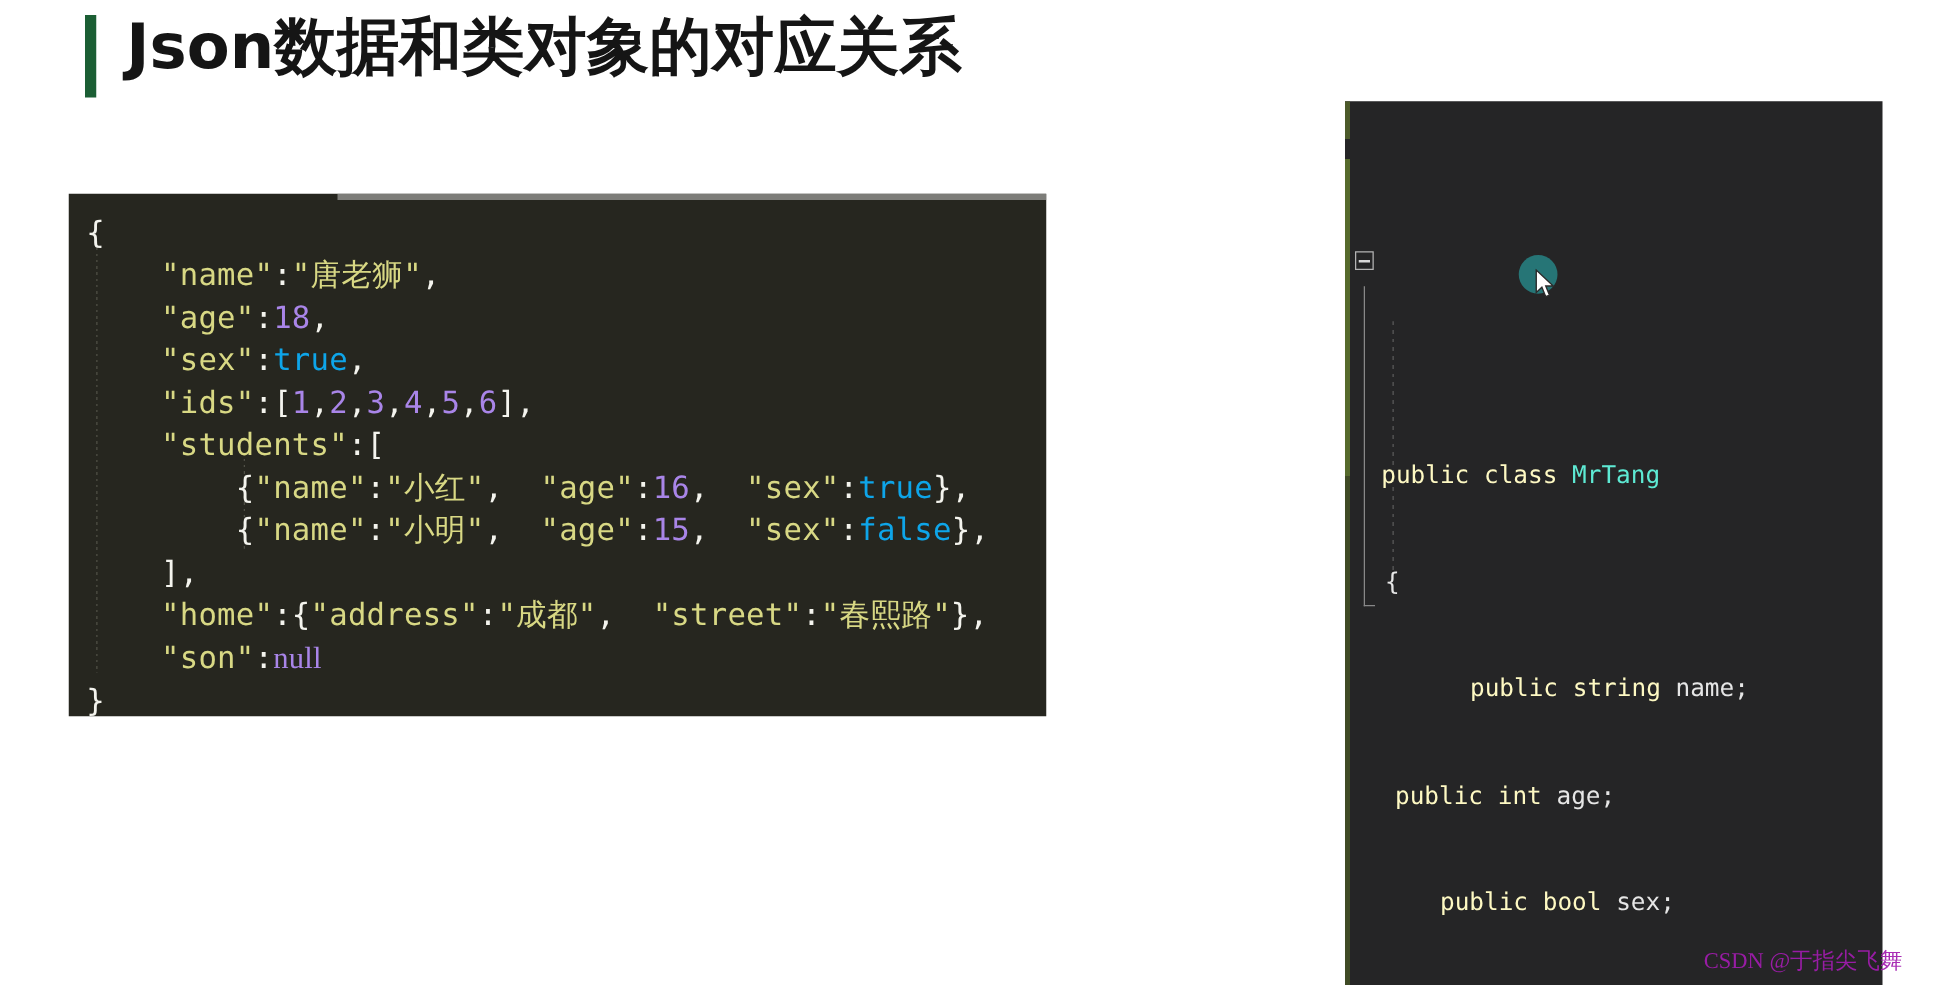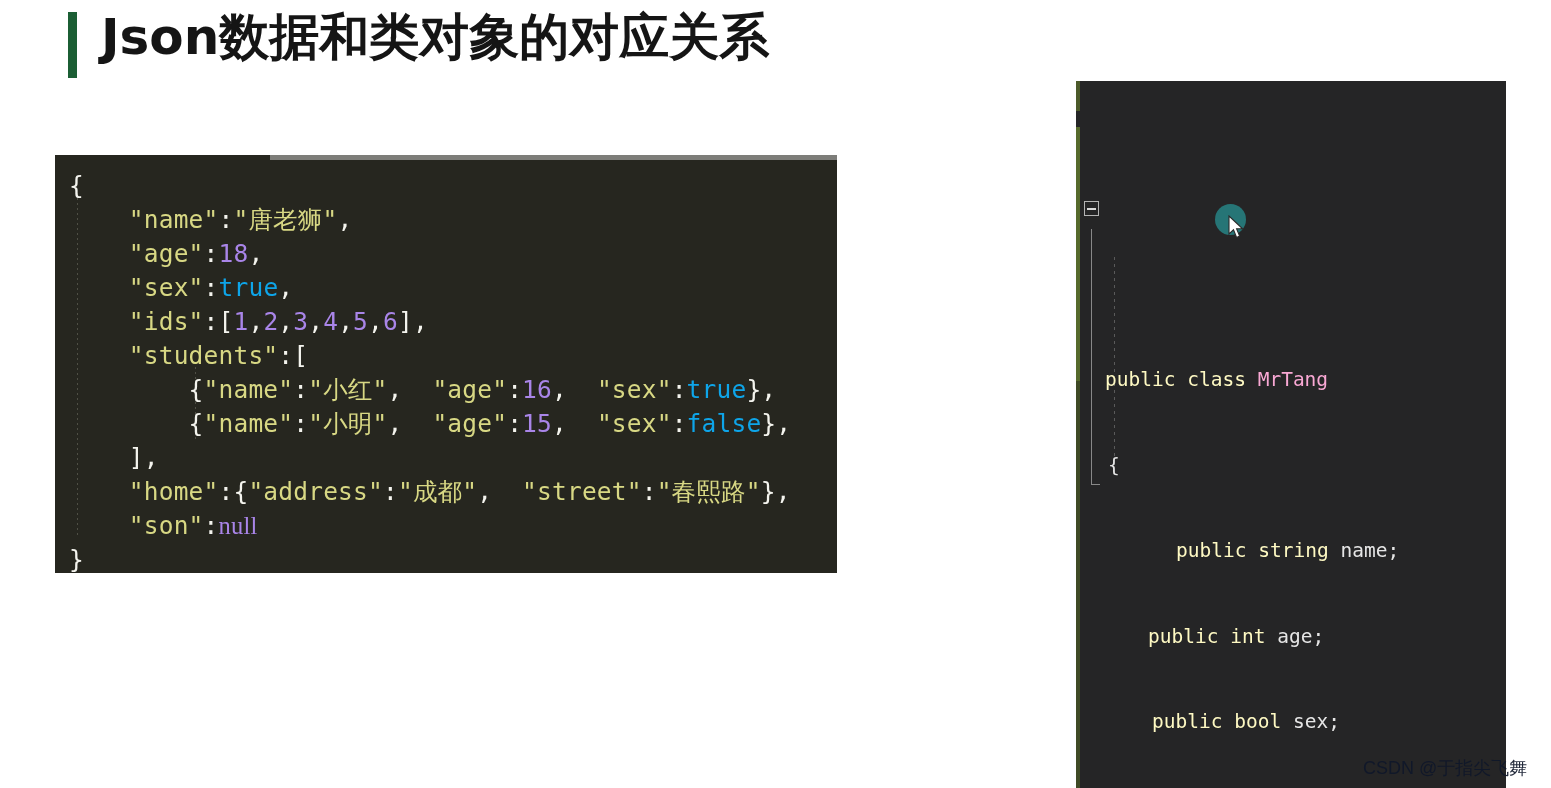--- a/index.html
+++ b/index.html
@@ -134,21 +134,21 @@
   .code-class-block {
     position: relative;
   }
   .code-line {
     position: relative;
     height: 28.5px;
     padding-left: 12px;
     white-space: pre;
   }
   .c-kw    { color: #fef9c3; }
-  .c-type  { color: #f9a8d4; }
+  .c-type  { color: #5eead4; }
   .c-id    { color: #e6e6e6; }
   .c-punc  { color: #e6e6e6; }
   .c-brace { color: #e6e6e6; }
 
   
   .collapse-box {
     position: absolute;
     left: 8px;
     top: 6px;
     width: 15px;
@@ -199,23 +199,23 @@
     top: 215px;
     width: 17px;
     height: 25px;
   }
 
   
   #watermark {
     position: absolute;
     left: 1363px;
     top: 756px;
-    font-family: Liberation Sans, sans-serif;
+    font-family: Liberation Serif, serif;
     font-size: 18px;
-    color: #0f172a;
+    color: #a21caf;
     white-space: nowrap;
     opacity: .92;
   }
 </style>
 </head>
 <body>
 
 <div id="stage">
 
   <div id="title-block">
@@ -248,21 +248,21 @@
 
       
       <div class="code-class-block">
         <div class="collapse-box"></div>
         <div class="block-bracket" style="top:34px;height:256px;"></div>
         <div class="body-guide" style="left:38px;top:62px;height:200px;"></div>
 
         <div class="code-line" style="padding-left:29px;"><span class="c-kw">public</span> <span class="c-kw">class</span> <span class="c-type">MrTang</span></div>
         <div class="code-line" style="padding-left:32px;"><span class="c-brace">{</span></div>
         <div class="code-line" style="padding-left:100px;"><span class="c-kw">public</span> <span class="c-kw">string</span> <span class="c-id">name</span><span class="c-punc">;</span></div>
-        <div class="code-line" style="padding-left:72px;"><span class="c-kw">public</span> <span class="c-kw">int</span> <span class="c-id">age</span><span class="c-punc">;</span></div>
+        <div class="code-line" style="padding-left:40px;"><span class="c-kw">public</span> <span class="c-kw">int</span> <span class="c-id">age</span><span class="c-punc">;</span></div>
         <div class="code-line" style="padding-left:76px;"><span class="c-kw">public</span> <span class="c-kw">bool</span> <span class="c-id">sex</span><span class="c-punc">;</span></div>
         
         
         
         
         
       </div>
 
       
 

